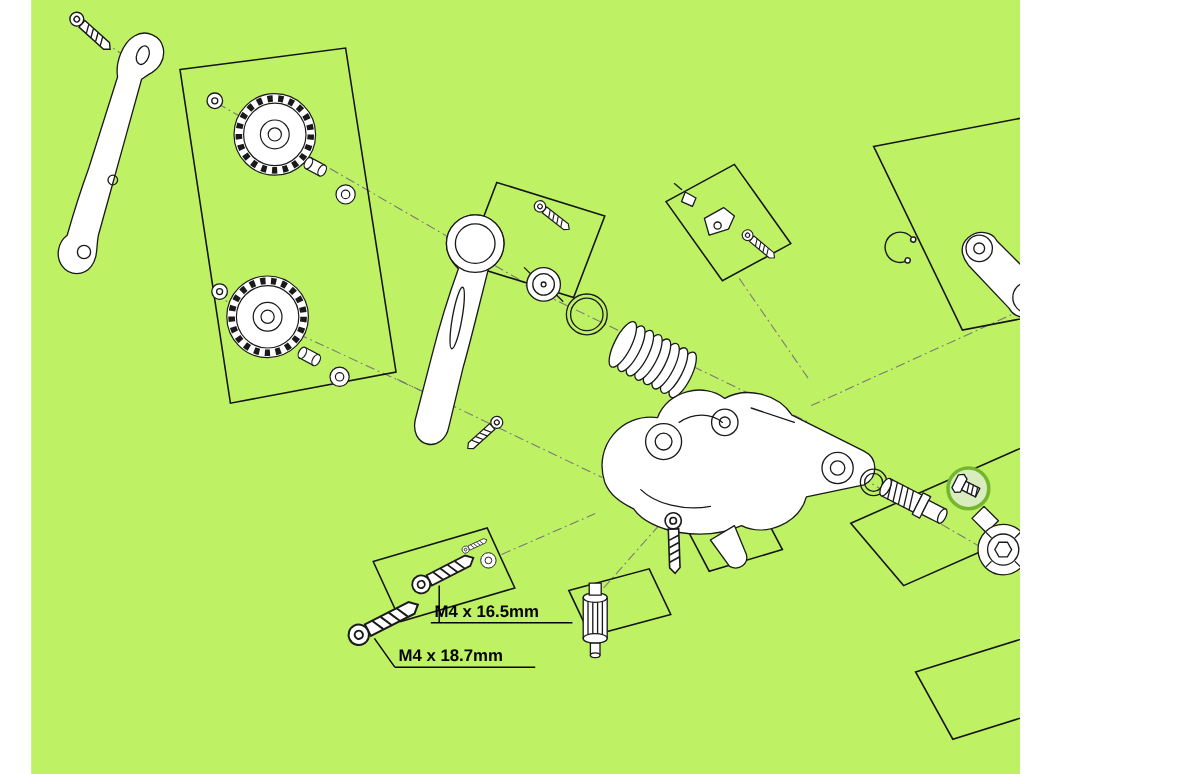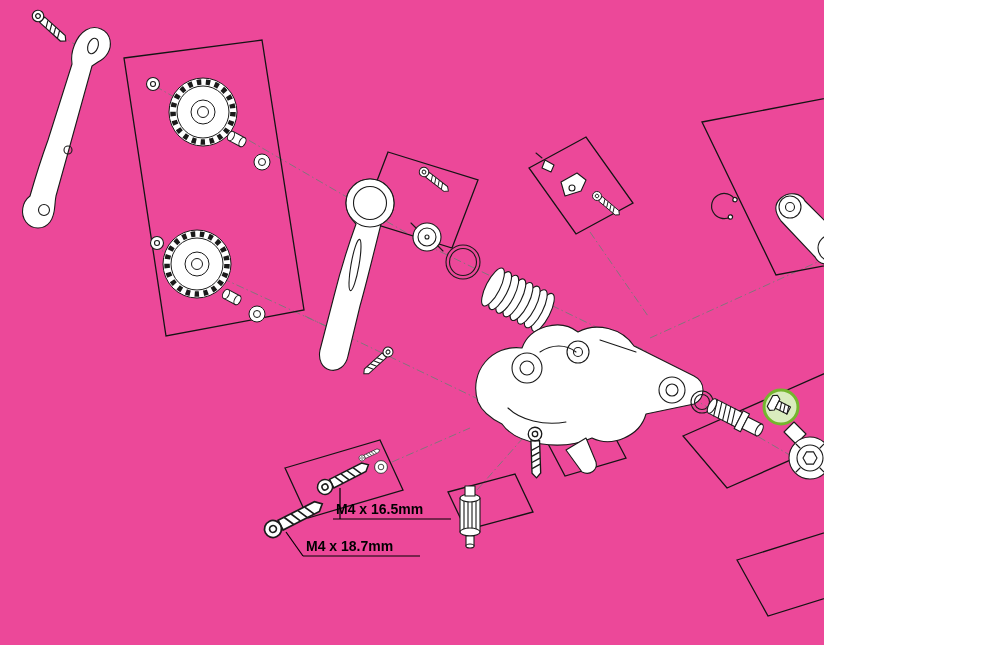--- a/index.html
+++ b/index.html
@@ -1,16 +1,16 @@
 <!DOCTYPE html>
 <html><head>
 <meta charset="utf-8">
 <style>
   html,body{margin:0;padding:0;background:#fff;}
-  .stage{position:relative;width:824px;height:645px;background:#ec4899;overflow:hidden;font-family:"Liberation Sans",sans-serif;}
+  .stage{position:relative;width:824px;height:645px;background:#bef264;overflow:hidden;font-family:"Liberation Sans",sans-serif;margin-left:26px;}
   svg{display:block;}
   .part{fill:#ffffff;stroke:#1a1a1a;stroke-width:1.1;stroke-linejoin:round;stroke-linecap:round;}
   .line{fill:none;stroke:#1a1a1a;stroke-width:1.1;stroke-linecap:round;}
   .panel{fill:none;stroke:#141414;stroke-width:1.3;stroke-linejoin:miter;}
   .axis{fill:none;stroke:#787878;stroke-width:0.9;stroke-dasharray:8 3 1.5 3;}
   .label{font-family:"Liberation Sans",sans-serif;font-size:14px;font-weight:bold;fill:#000;stroke:none;}
   .leader{stroke:#000;stroke-width:1.2;fill:none;}
 </style>
 </head>
 <body>

